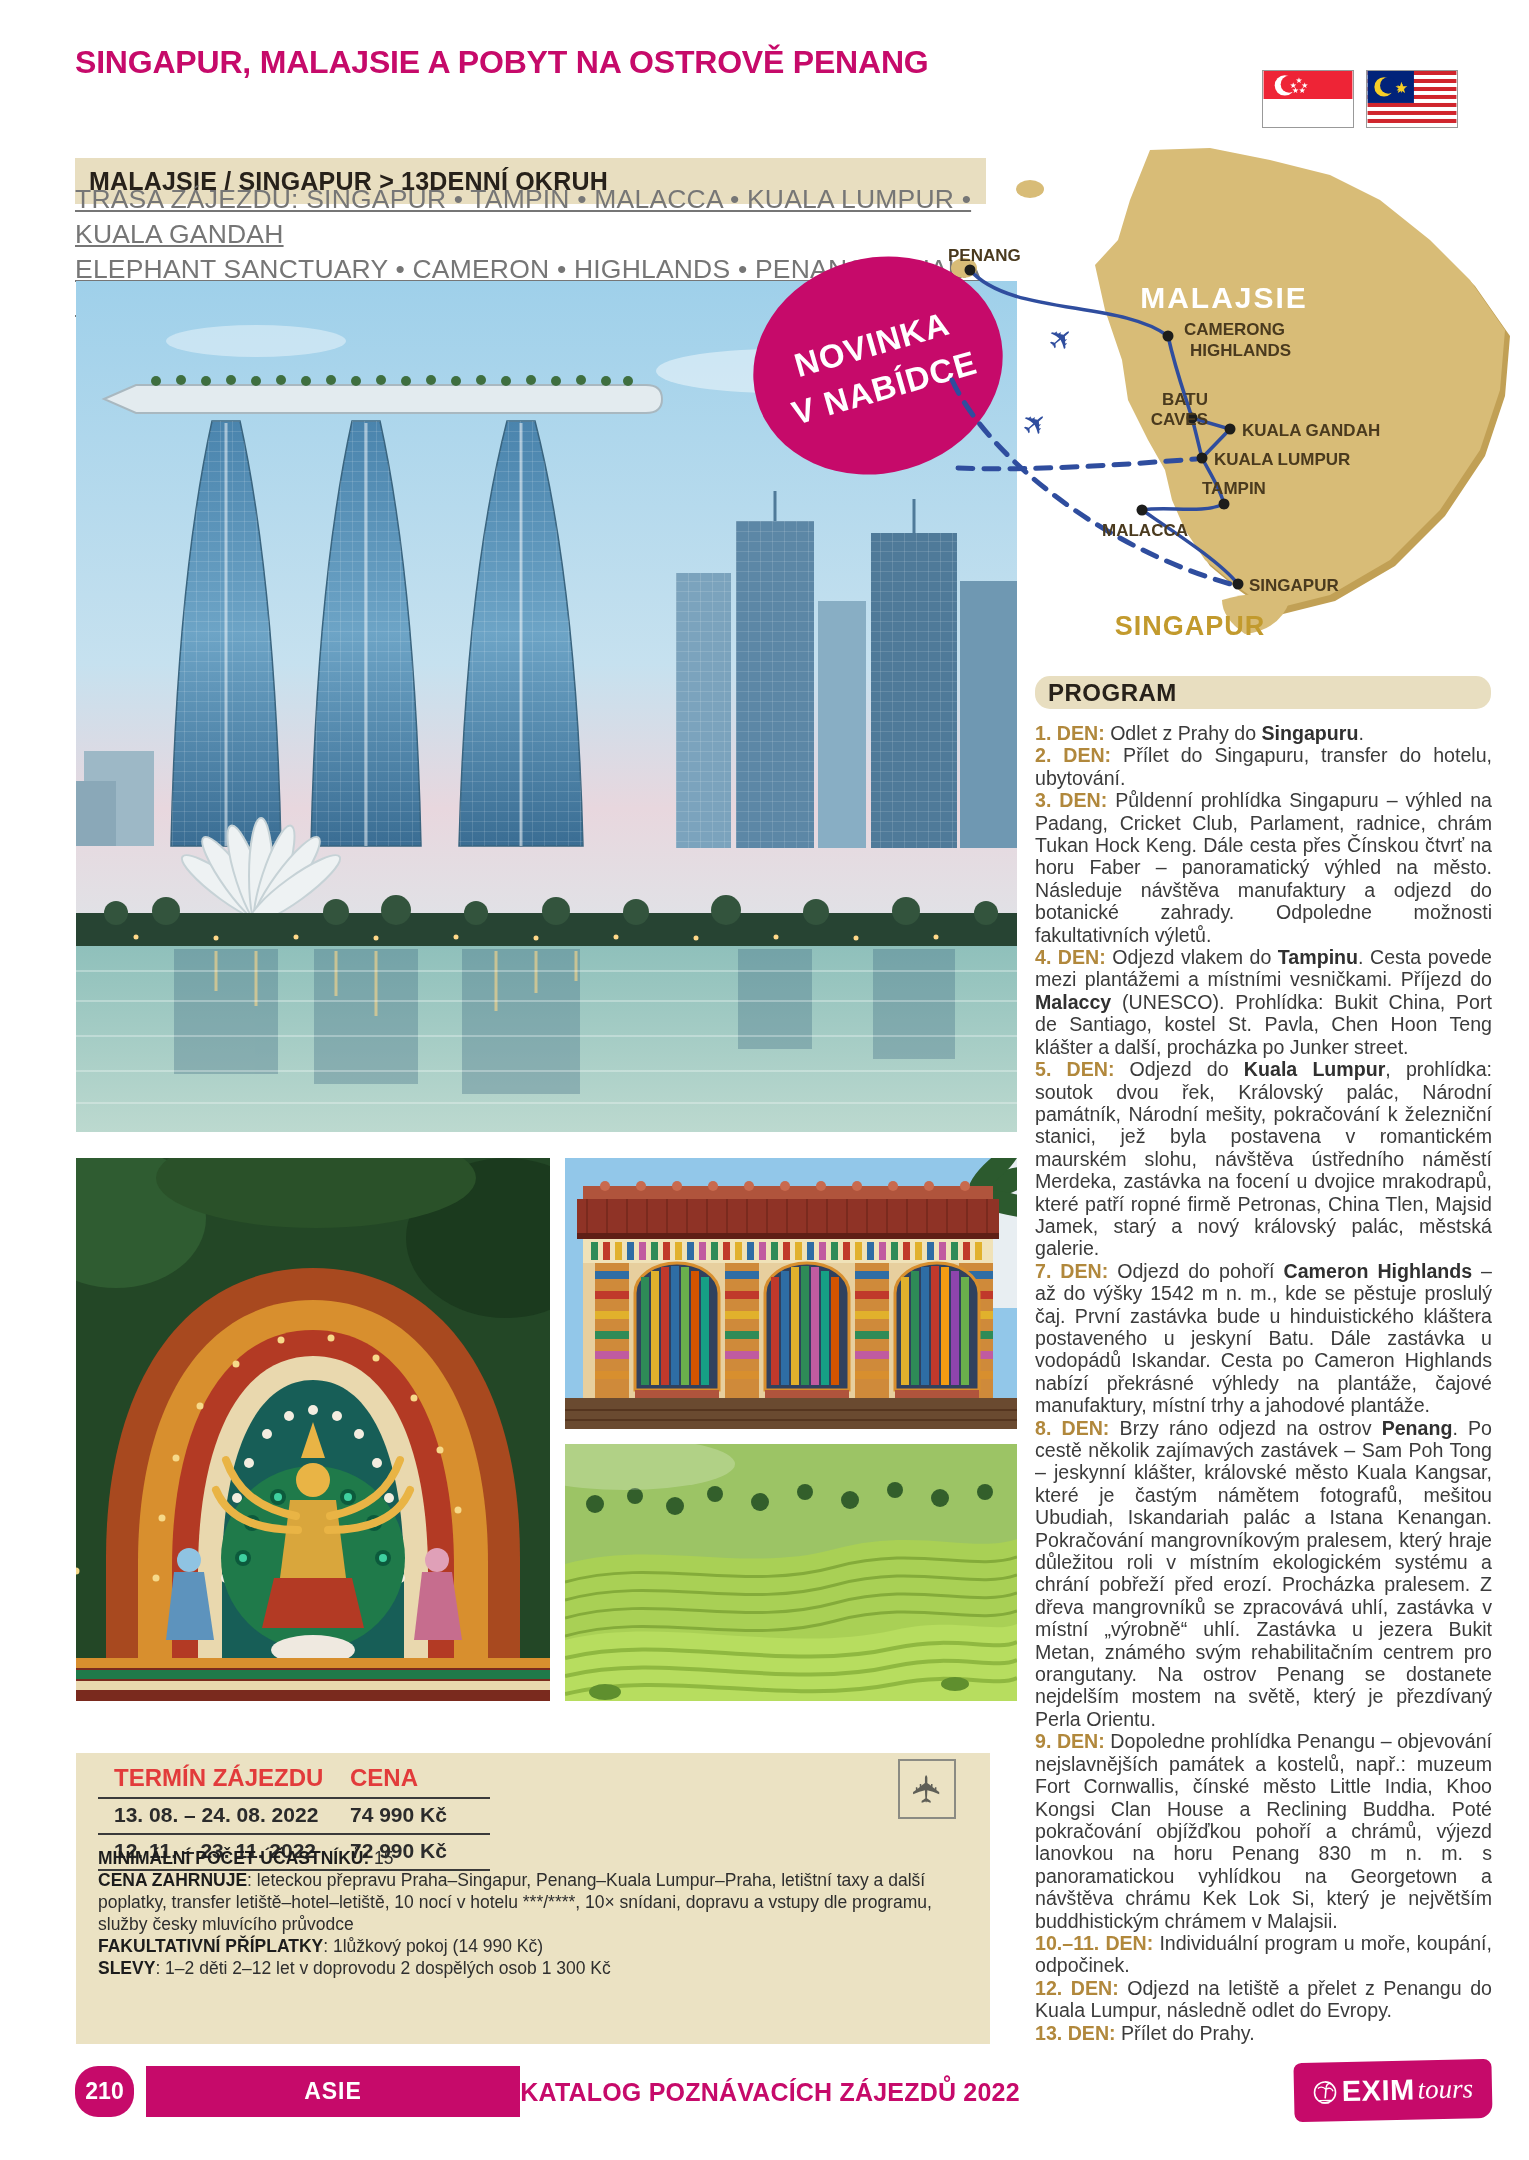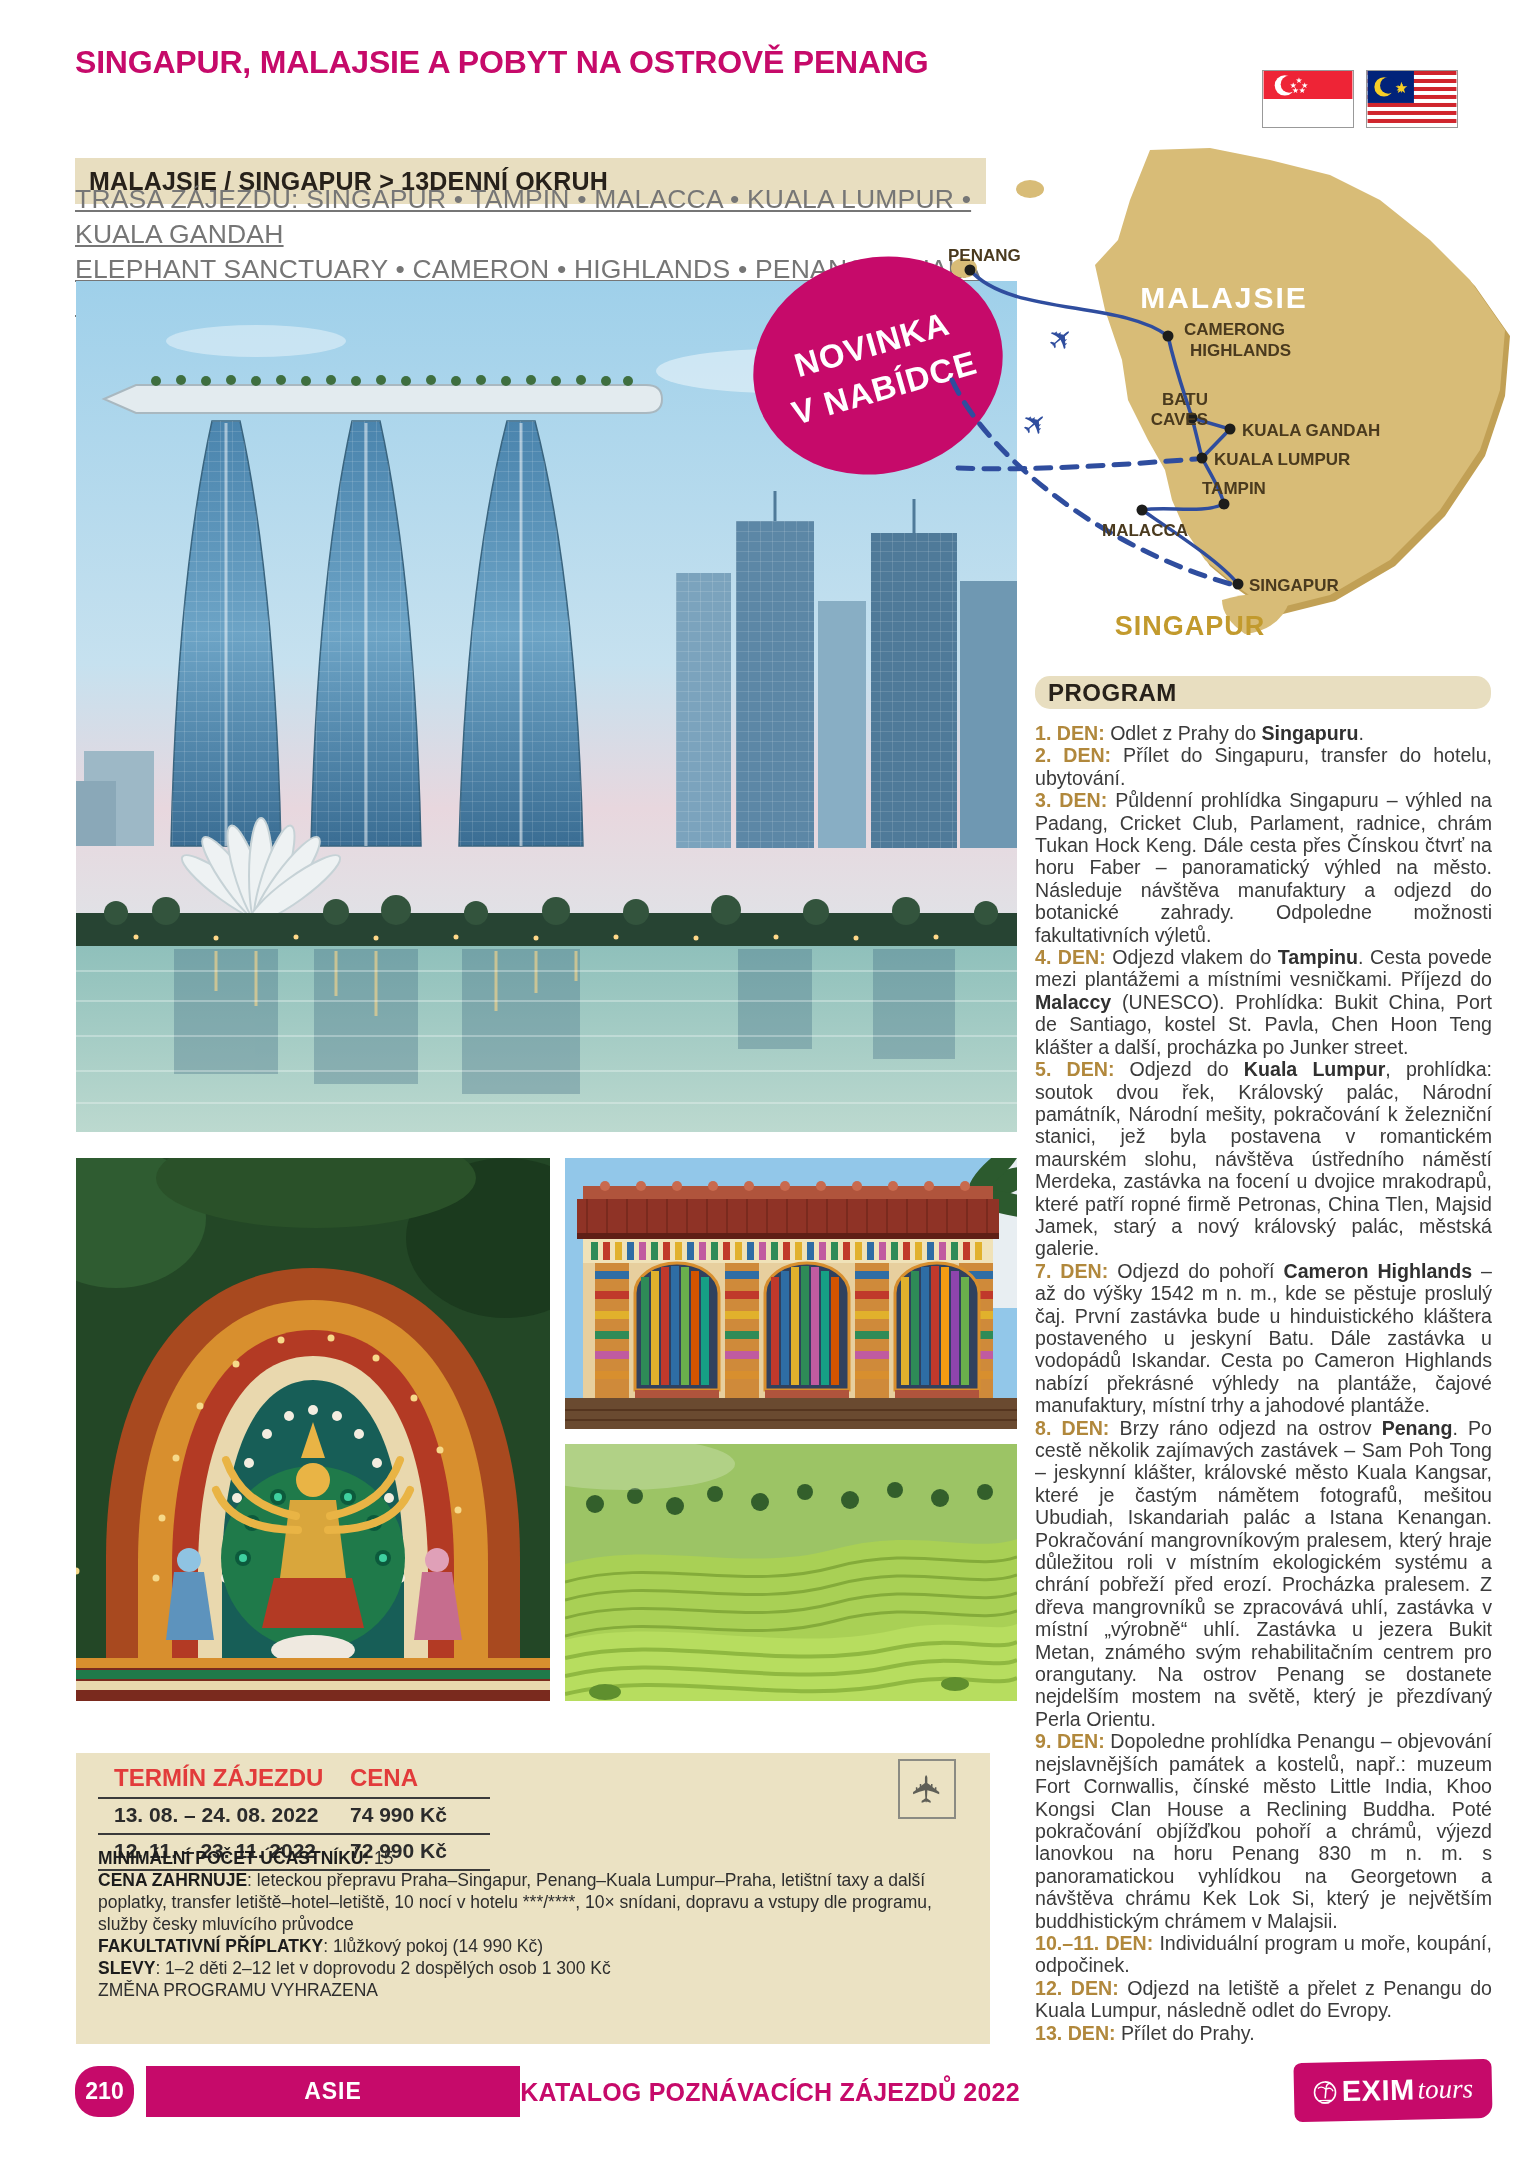--- a/index.html
+++ b/index.html
@@ -609,21 +609,20 @@
         </tbody>
     </table>
     <div id="plane-box">
       <span class="plane">✈</span>
     </div>
     <div id="info-lines">
         <p><b>MINIMÁLNÍ POČET ÚČASTNÍKŮ:</b> 15</p>
         <p><b>CENA ZAHRNUJE</b>: leteckou přepravu Praha–Singapur, Penang–Kuala Lumpur–Praha, letištní taxy a další poplatky, transfer letiště–hotel–letiště, 10 nocí v hotelu ***/****, 10× snídani, dopravu a vstupy dle programu, služby česky mluvícího průvodce</p>
         <p><b>FAKULTATIVNÍ PŘÍPLATKY</b>: 1lůžkový pokoj (14 990 Kč)</p>
         <p><b>SLEVY</b>: 1–2 děti 2–12 let v doprovodu 2 dospělých osob 1 300 Kč</p>
-        <p>ZMĚNA PROGRAMU VYHRAZENA</p>
       </div>
   </div>
 
   <div class="fbox" id="page-num">210</div>
   <div class="fbox" id="section-box">ASIE</div>
   <div class="abs" id="catalog">KATALOG POZNÁVACÍCH ZÁJEZDŮ 2022</div>
   <div class="abs" id="logo">
     <svg width="24" height="28" viewBox="0 0 24 28">
       <circle cx="12" cy="14" r="10.5" fill="none" stroke="#ffffff" stroke-width="1.6"></circle>
       <path d="M12,20 L13,11" stroke="#ffffff" stroke-width="1.6" fill="none"></path>

